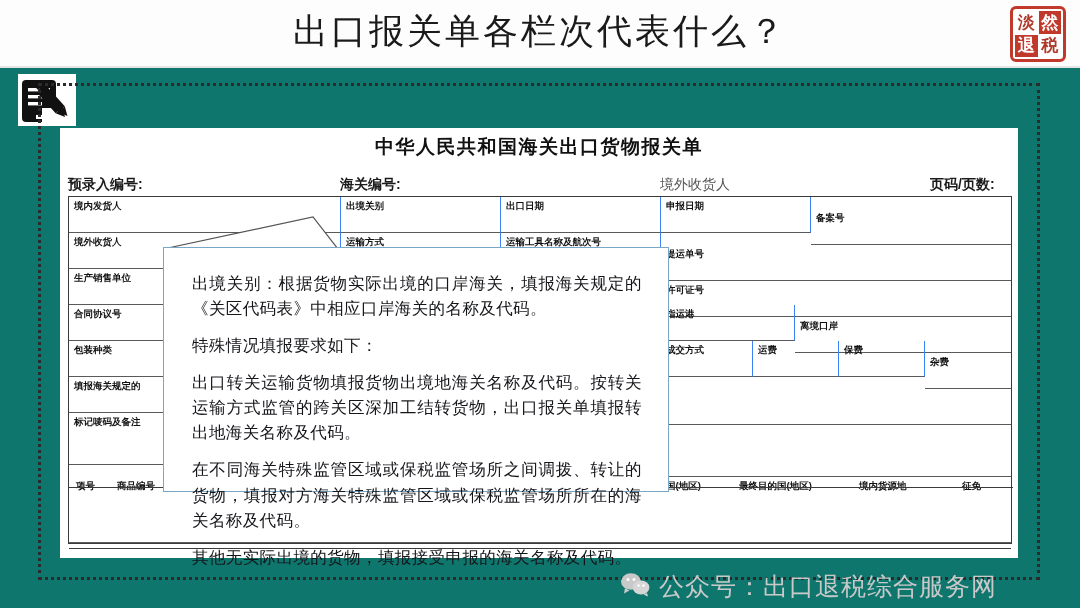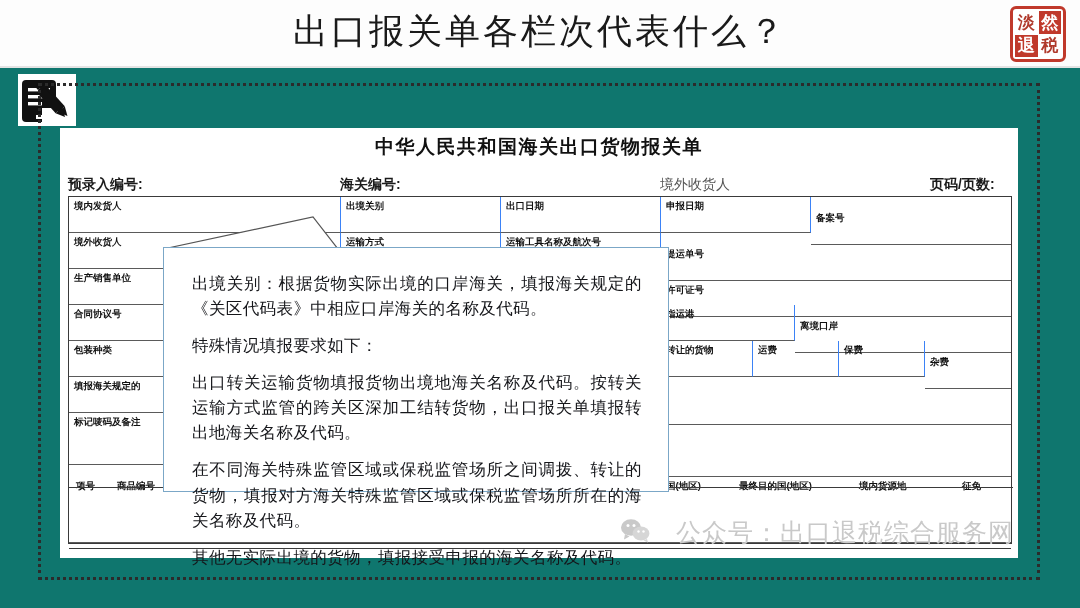--- a/index.html
+++ b/index.html
@@ -187,25 +187,25 @@
     position: absolute;
     left: 163px; top: 215px;
     width: 220px; height: 34px;
     z-index: 29;
     pointer-events: none;
   }
 
   
   .watermark {
     position: absolute;
-    left: 620px; top: 515px;
+    left: 620px; top: 569px;
     height: 34px;
     display: flex;
     align-items: center;
-    gap: 26px;
+    gap: 9px;
     z-index: 40;
   }
   .watermark .wm-text {
     font-family: "Liberation Sans", "DejaVu Sans", sans-serif;
     font-size: 25px;
     color: #c9c9c9;
     letter-spacing: 1px;
     white-space: nowrap;
   }
 </style>
@@ -323,21 +323,21 @@
       <div class="cell" style="left:160px;top:144px;width:112px;height:36px;">
         <span class="lbl">件数</span>
       </div>
       <div class="cell" style="left:272px;top:144px;width:160px;height:36px;">
         <span class="lbl">毛重(千克)</span>
       </div>
       <div class="cell" style="left:432px;top:144px;width:160px;height:36px;">
         <span class="lbl">净重(千克)</span>
       </div>
       <div class="cell" style="left:592px;top:144px;width:92px;height:36px;">
-        <span class="lbl">转让的货物</span>
+        <span class="lbl">成交方式</span>
       </div>
       <div class="cell" style="left:684px;top:144px;width:86px;height:36px;">
         <span class="lbl">运费</span>
       </div>
       <div class="cell" style="left:770px;top:144px;width:86px;height:36px;">
         <span class="lbl">保费</span>
       </div>
       <div class="cell nr" style="left:856px;top:144px;width:86px;height:36px;">
         <span class="lbl">杂费</span>
       </div>

